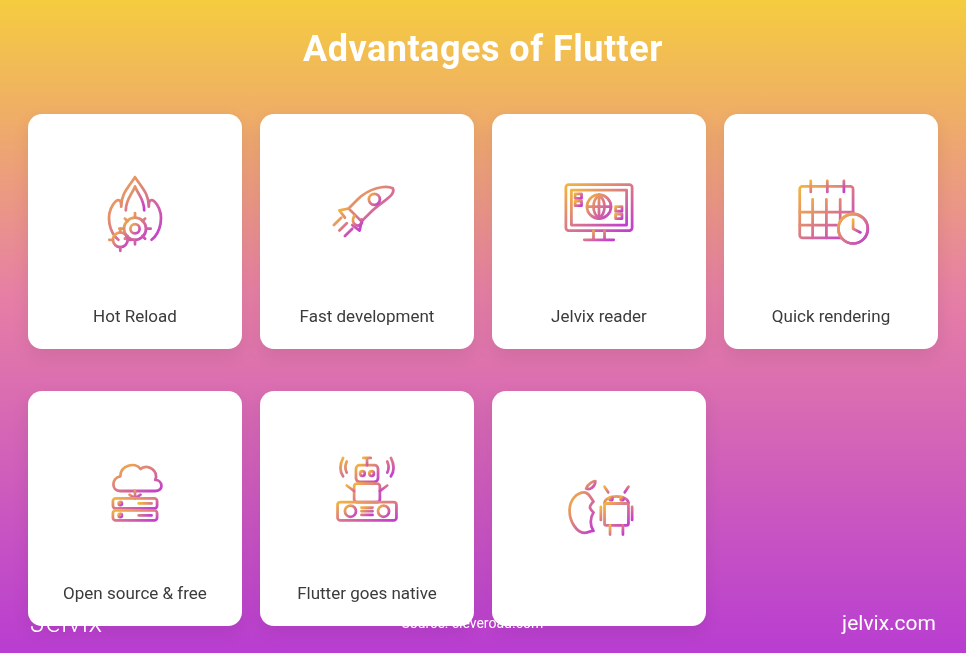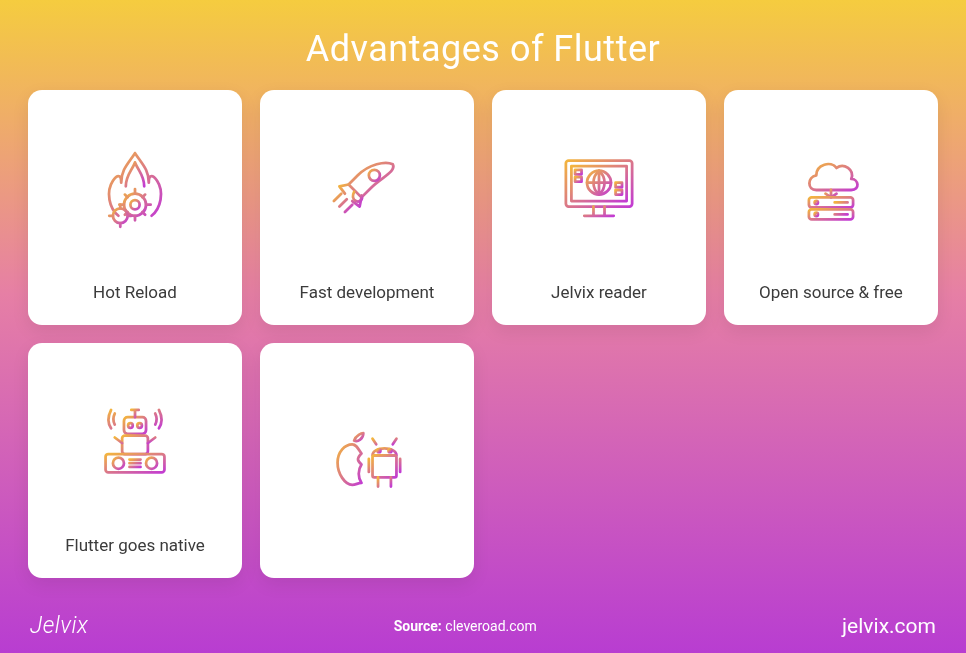--- a/index.html
+++ b/index.html
@@ -7,41 +7,42 @@
     width: 966px;
     height: 653px;
     font-family: -apple-system, BlinkMacSystemFont, "Segoe UI", Roboto, Helvetica, Arial, sans-serif;
     background: linear-gradient(180deg, #f5cc3f 0%, #e67fa5 45%, #b83dd1 100%);
     overflow: hidden;
     position: relative;
   }
   .title {
     text-align: center;
     color: #fff;
-    font-weight: 400;
+    font-weight: 700;
     font-size: 36px;
     padding: 28px 0 20px;
     letter-spacing: 0.5px;
   }
   .grid {
     display: grid;
     grid-template-columns: repeat(4, 1fr);
     gap: 18px;
     padding: 0 28px;
   }
   .card {
     background: #fff;
     border-radius: 14px;
     height: 235px;
     display: flex;
     flex-direction: column;
     align-items: center;
     justify-content: center;
     padding: 18px 14px 22px;
     box-shadow: 0 6px 18px rgba(0,0,0,0.08);
+    margin-top: 24px;
   }
   .icon-wrap {
     flex: 1;
     display: flex;
     align-items: center;
     justify-content: center;
     width: 100%;
   }
   .icon-wrap svg {
     width: 92px;
@@ -61,27 +62,26 @@
     left: 0;
     right: 0;
     display: flex;
     align-items: center;
     justify-content: space-between;
     padding: 14px 30px 14px 30px;
     color: #fff;
     font-size: 14px;
   }
   .brand {
-    font-size: 23px;
+    font-size: 28px;
     font-weight: 300;
-    font-style: italic;
     letter-spacing: 0.5px;
   }
   .source { font-size: 14px; }
-  .source b { font-weight: 700; }
+  .source b { font-weight: 400; }
   .site { font-size: 21px; }
 </style>
 </head>
 <body>
 
 <svg width="0" height="0" style="position:absolute">
   <defs>
     <linearGradient id="ig" x1="0" y1="0" x2="1" y2="1">
       <stop offset="0%" stop-color="#f3b53d"></stop>
       <stop offset="100%" stop-color="#c23bd3"></stop>
@@ -131,20 +131,34 @@
         <path d="M37 42 L63 42 M50 29 L50 55 M50 29 C42 36 42 48 50 55 M50 29 C58 36 58 48 50 55"></path>
         <rect x="24" y="28" width="7" height="5"></rect>
         <rect x="24" y="36" width="7" height="5"></rect>
         <rect x="68" y="50" width="7" height="5"></rect>
         <rect x="68" y="42" width="7" height="5"></rect>
       </svg>
     </div>
     <div class="card-label">Jelvix reader</div>
   </div>
 
+  <div class="card">
+    <div class="icon-wrap">
+      <svg viewBox="0 0 100 100" fill="none" stroke="url(#ig)" stroke-width="3" stroke-linecap="round" stroke-linejoin="round">
+        <rect x="16" y="20" width="58" height="56" rx="3"></rect>
+        <path d="M16 34 L74 34"></path>
+        <path d="M28 14 L28 26 M46 14 L46 26 M64 14 L64 26"></path>
+        <path d="M16 48 L74 48 M16 62 L74 62 M30 34 L30 76 M45 34 L45 76 M60 34 L60 76"></path>
+        <circle cx="74" cy="66" r="16" fill="#fff"></circle>
+        <circle cx="74" cy="66" r="16"></circle>
+        <path d="M74 56 L74 66 L82 70"></path>
+      </svg>
+    </div>
+    <div class="card-label">Quick rendering</div>
+  </div>
 
 
   <div class="card">
     <div class="icon-wrap">
       <svg viewBox="0 0 100 100" fill="none" stroke="url(#ig)" stroke-width="3" stroke-linecap="round" stroke-linejoin="round">
         <path d="M34 34 C34 22 50 18 56 26 C64 20 76 28 72 38 C80 38 82 50 72 50 L34 50 C24 50 24 36 34 34 Z"></path>
         <path d="M50 50 L50 58 M44 54 L50 58 L56 54"></path>
         <rect x="26" y="58" width="48" height="11" rx="3"></rect>
         <rect x="26" y="71" width="48" height="11" rx="3"></rect>
         <circle cx="34" cy="63.5" r="1.8"></circle>

